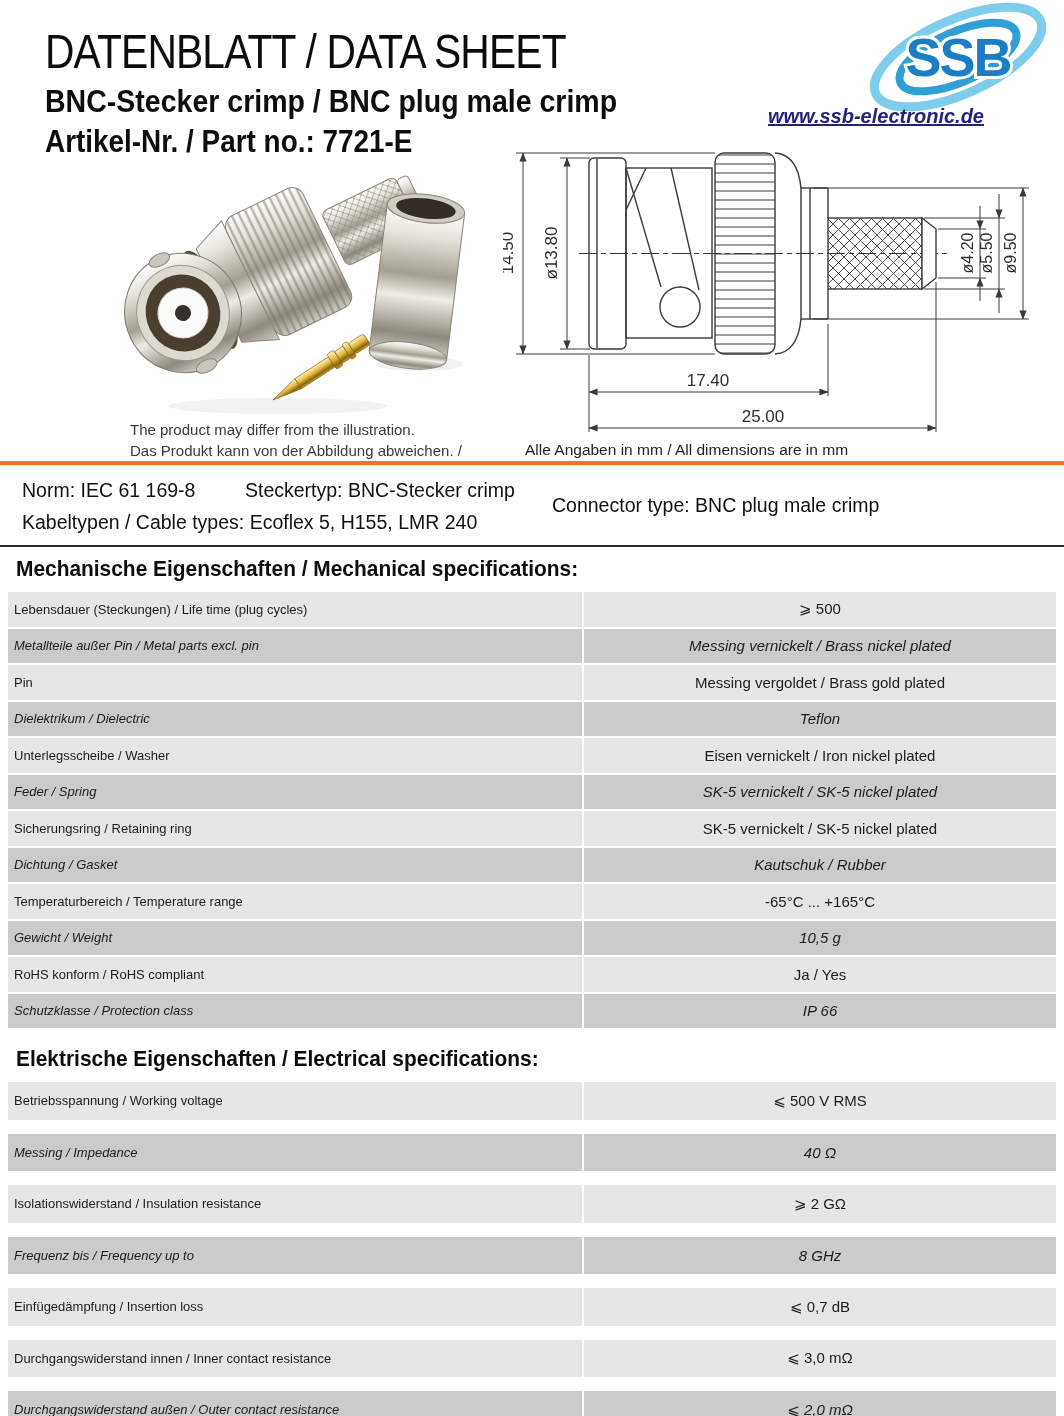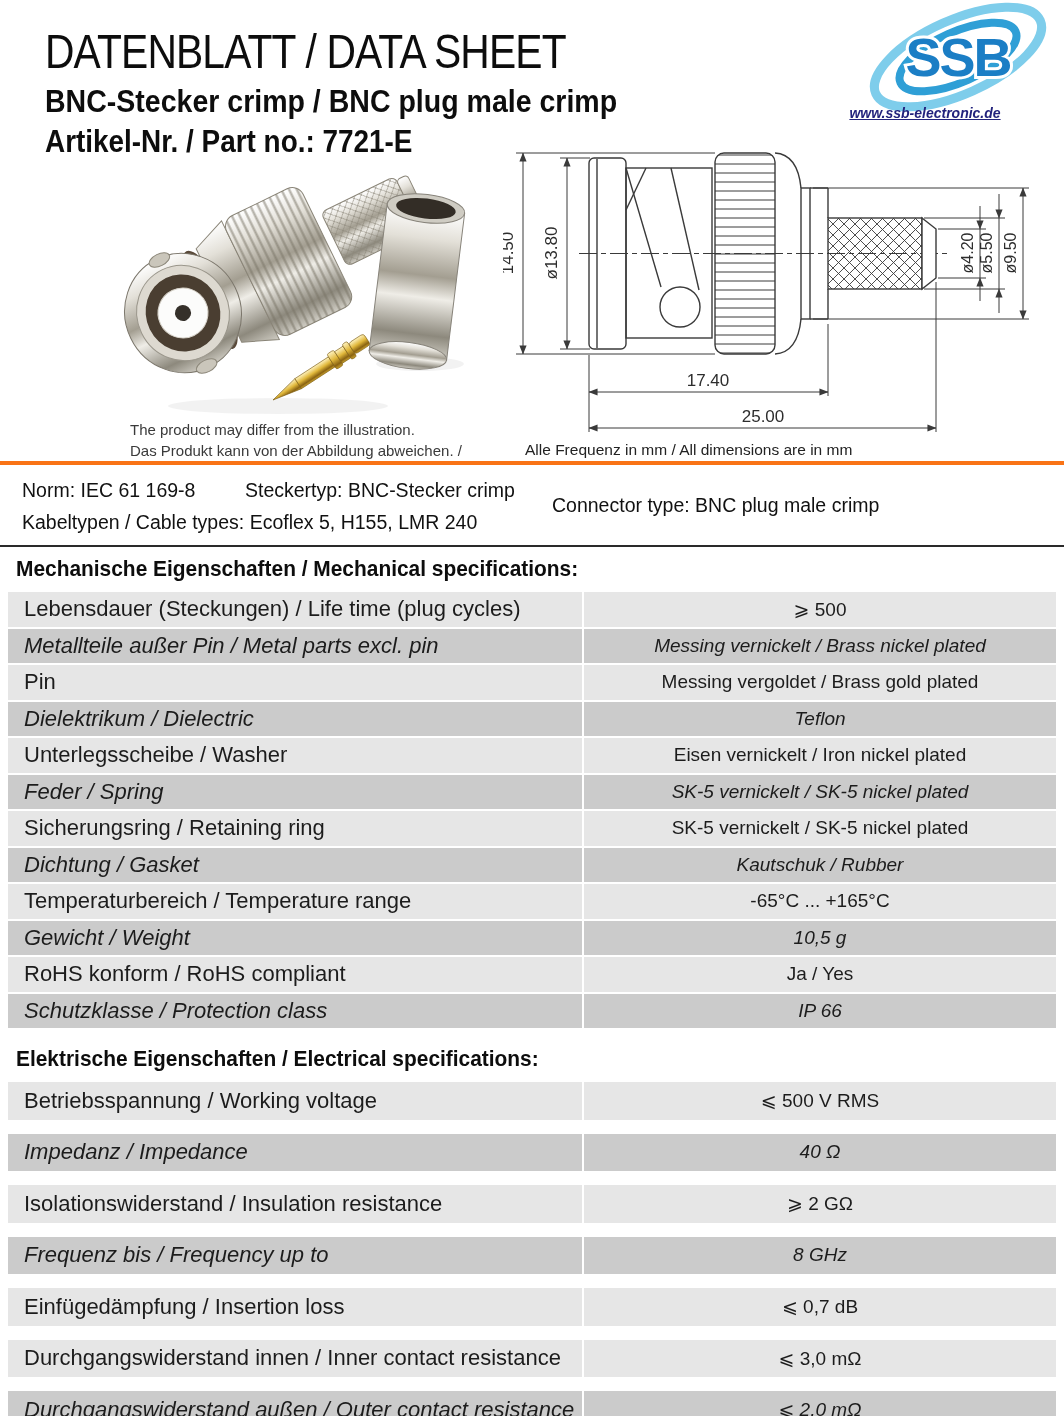--- a/index.html
+++ b/index.html
@@ -5,23 +5,23 @@
   html,body{margin:0;padding:0;background:#fff;}
   .page{position:relative;width:1064px;height:1416px;background:#fff;overflow:hidden;
         font-family:"Liberation Sans","DejaVu Sans",sans-serif;color:#1c1c1c;}
   .title{position:absolute;left:45px;top:24px;font-size:48px;font-weight:400;letter-spacing:-1px;
          transform:scaleX(0.85);transform-origin:left top;white-space:nowrap;color:#0d0d0d;}
   .subtitle{position:absolute;left:45px;top:84px;font-size:31px;font-weight:700;
          transform:scaleX(0.92);transform-origin:left top;white-space:nowrap;color:#0d0d0d;}
   .partno{position:absolute;left:45px;top:124px;font-size:31px;font-weight:700;
          transform:scaleX(0.90);transform-origin:left top;white-space:nowrap;color:#0d0d0d;}
   .logo{position:absolute;left:858px;top:2px;width:200px;height:112px;}
-  .website{position:absolute;left:768px;top:105px;width:250px;text-align:center;
-         font-size:14px;font-weight:700;font-style:italic;color:#22227c;text-decoration:underline;
-         white-space:nowrap;cursor:pointer;margin-left:32px;}
+  .website{position:absolute;left:768px;top:105px;width:250px;
+         font-size:20px;font-weight:700;font-style:italic;color:#22227c;text-decoration:underline;
+         white-space:nowrap;cursor:pointer;}
   .photo{position:absolute;left:88px;top:168px;width:400px;height:250px;}
   .photo-caption{position:absolute;left:130px;top:419px;font-size:15px;line-height:21px;color:#3a3a3a;}
   .drawing{position:absolute;left:503px;top:136px;width:552px;height:300px;}
   .drawing-note{position:absolute;left:525px;top:441px;font-size:15.5px;color:#222;}
   .norm-box{position:absolute;left:0;top:461px;width:1064px;height:80px;
          border-top:4px solid #f97316;border-bottom:2px solid #2a2a2a;font-size:19.5px;color:#111;}
   .norm-box span{position:absolute;white-space:nowrap;}
   .n1{left:22px;top:14px;}
   .n2{left:245px;top:14px;}
   .n3{left:552px;top:29px;}
@@ -29,24 +29,24 @@
   .sec-heading{position:absolute;font-size:22px;font-weight:700;color:#0d0d0d;
          transform:scaleX(0.95);transform-origin:left top;white-space:nowrap;}
   .mech-heading{left:16px;top:556px;}
   .elec-heading{left:16px;top:1046px;}
   .spec-table{position:absolute;left:8px;width:1048px;display:flex;flex-direction:column;}
   .mech-table{top:592px;row-gap:2px;}
   .elec-table{top:1082px;row-gap:14px;}
   .srow{display:flex;}
   .mech-table .srow{height:34.5px;}
   .elec-table .srow{height:37.5px;}
-  .cl{width:574px;box-sizing:border-box;padding-left:16px;display:flex;align-items:center;
-      font-size:22px;}
+  .cl{width:574px;box-sizing:border-box;padding-left:6px;display:flex;align-items:center;
+      font-size:13px;}
   .cv{flex:1;margin-left:2px;display:flex;align-items:center;justify-content:center;
-      font-size:19px;text-align:center;}
+      font-size:15px;text-align:center;}
   .odd  .cl,.odd  .cv{background:#e6e6e6;}
   .even .cl,.even .cv{background:#cbcbcb;font-style:italic;}
   svg text{font-family:"Liberation Sans","DejaVu Sans",sans-serif;}
 </style>
 </head>
 <body>
 
 <div class="page">
 
   <div class="title">DATENBLATT / DATA SHEET</div>
@@ -184,21 +184,21 @@
     <g fill="#2d2d2d" font-size="17" text-anchor="middle">
       <text transform="translate(10 117) rotate(-90)">14.50</text>
       <text transform="translate(54 117) rotate(-90)">ø13.80</text>
       <text x="205" y="250">17.40</text>
       <text x="260" y="286">25.00</text>
       <text transform="translate(470 117) rotate(-90)" font-size="16">ø4.20</text>
       <text transform="translate(489 117) rotate(-90)" font-size="16">ø5.50</text>
       <text transform="translate(513 117) rotate(-90)" font-size="16">ø9.50</text>
     </g>
   </svg>
-  <div class="drawing-note">Alle Frequenz in mm / All dimensions are in mm</div>
+  <div class="drawing-note">Alle Angaben in mm / All dimensions are in mm</div>
 
   <div class="norm-box">
     <span class="n1">Norm: IEC 61 169-8</span>
     <span class="n2">Steckertyp: BNC-Stecker crimp</span>
     <span class="n3">Connector type: BNC plug male crimp</span>
     <span class="n4">Kabeltypen / Cable types: Ecoflex 5, H155, LMR 240</span>
   </div>
 
   <div class="sec-heading mech-heading">Mechanische Eigenschaften / Mechanical specifications:</div>
 
@@ -254,21 +254,21 @@
   </div>
 
   <div class="sec-heading elec-heading">Elektrische Eigenschaften / Electrical specifications:</div>
 
   <div class="spec-table elec-table">
     <div class="srow odd">
         <div class="cl">Betriebsspannung / Working voltage</div>
         <div class="cv">⩽ 500 V RMS</div>
       </div>
     <div class="srow even">
-        <div class="cl">Impedanz / Impedance</div>
+        <div class="cl">Messing / Impedance</div>
         <div class="cv">40 Ω</div>
       </div>
     <div class="srow odd">
         <div class="cl">Isolationswiderstand / Insulation resistance</div>
         <div class="cv">⩾ 2 GΩ</div>
       </div>
     <div class="srow even">
         <div class="cl">Frequenz bis / Frequency up to</div>
         <div class="cv">8 GHz</div>
       </div>

